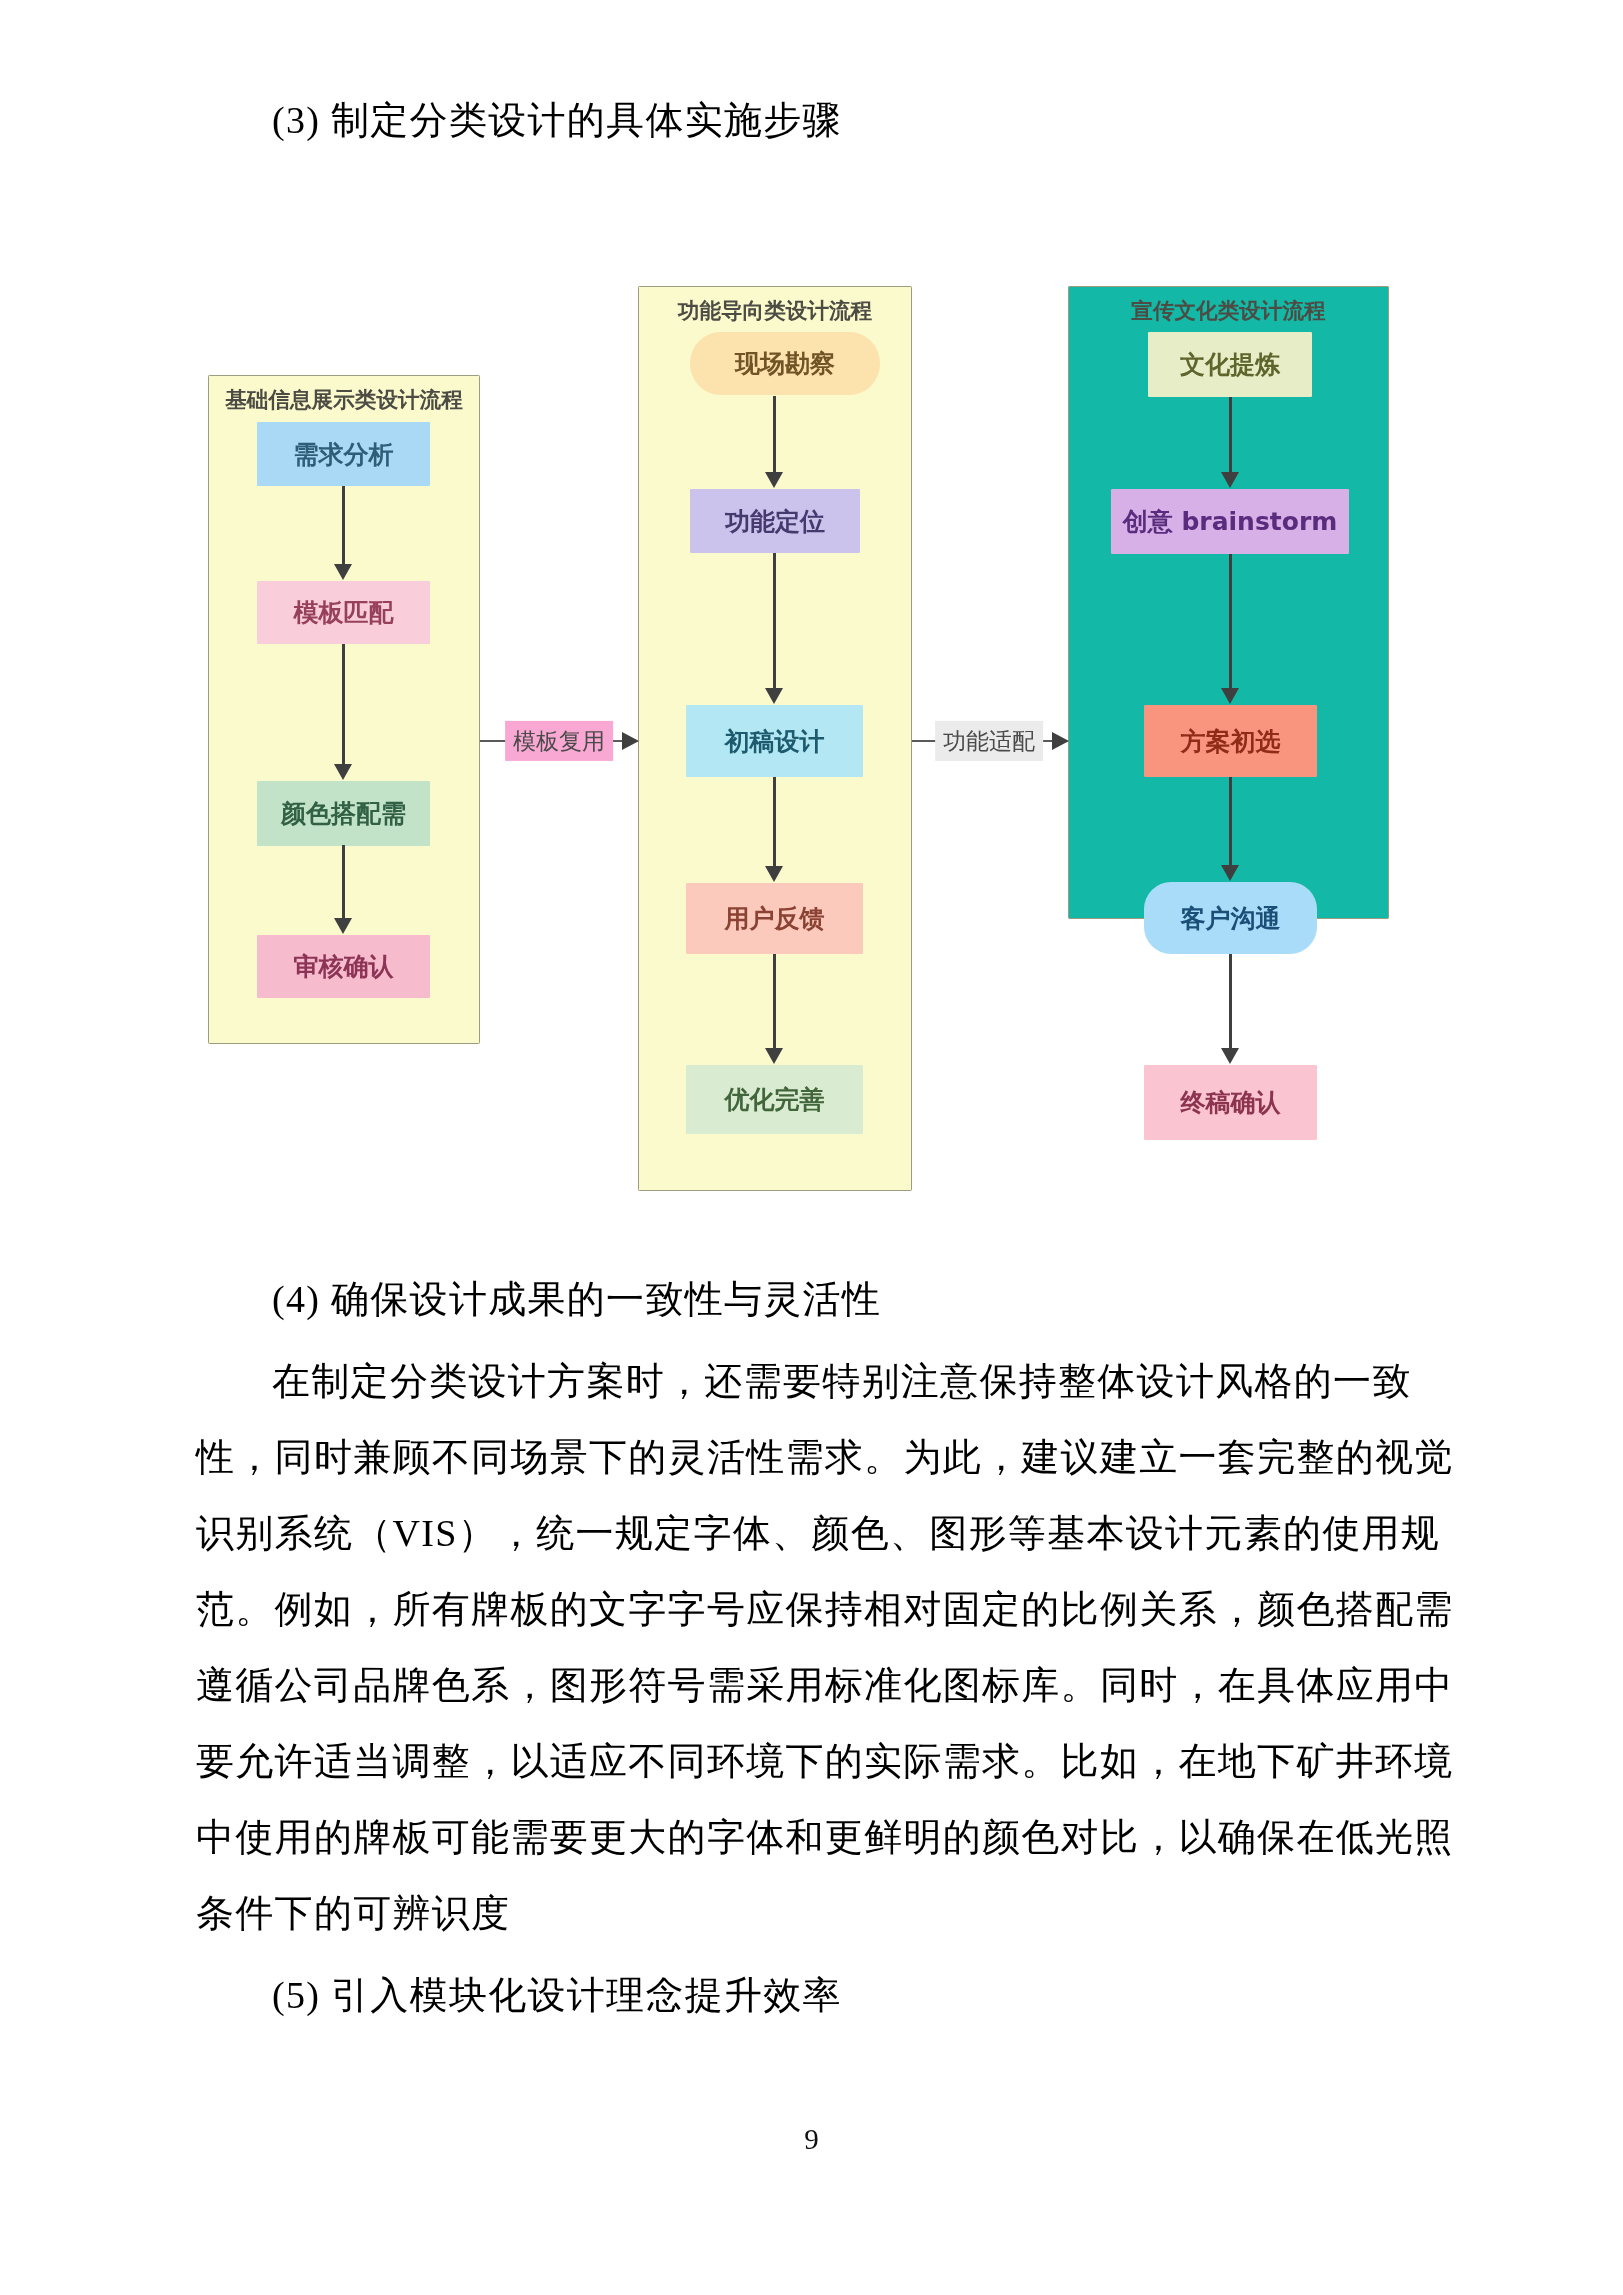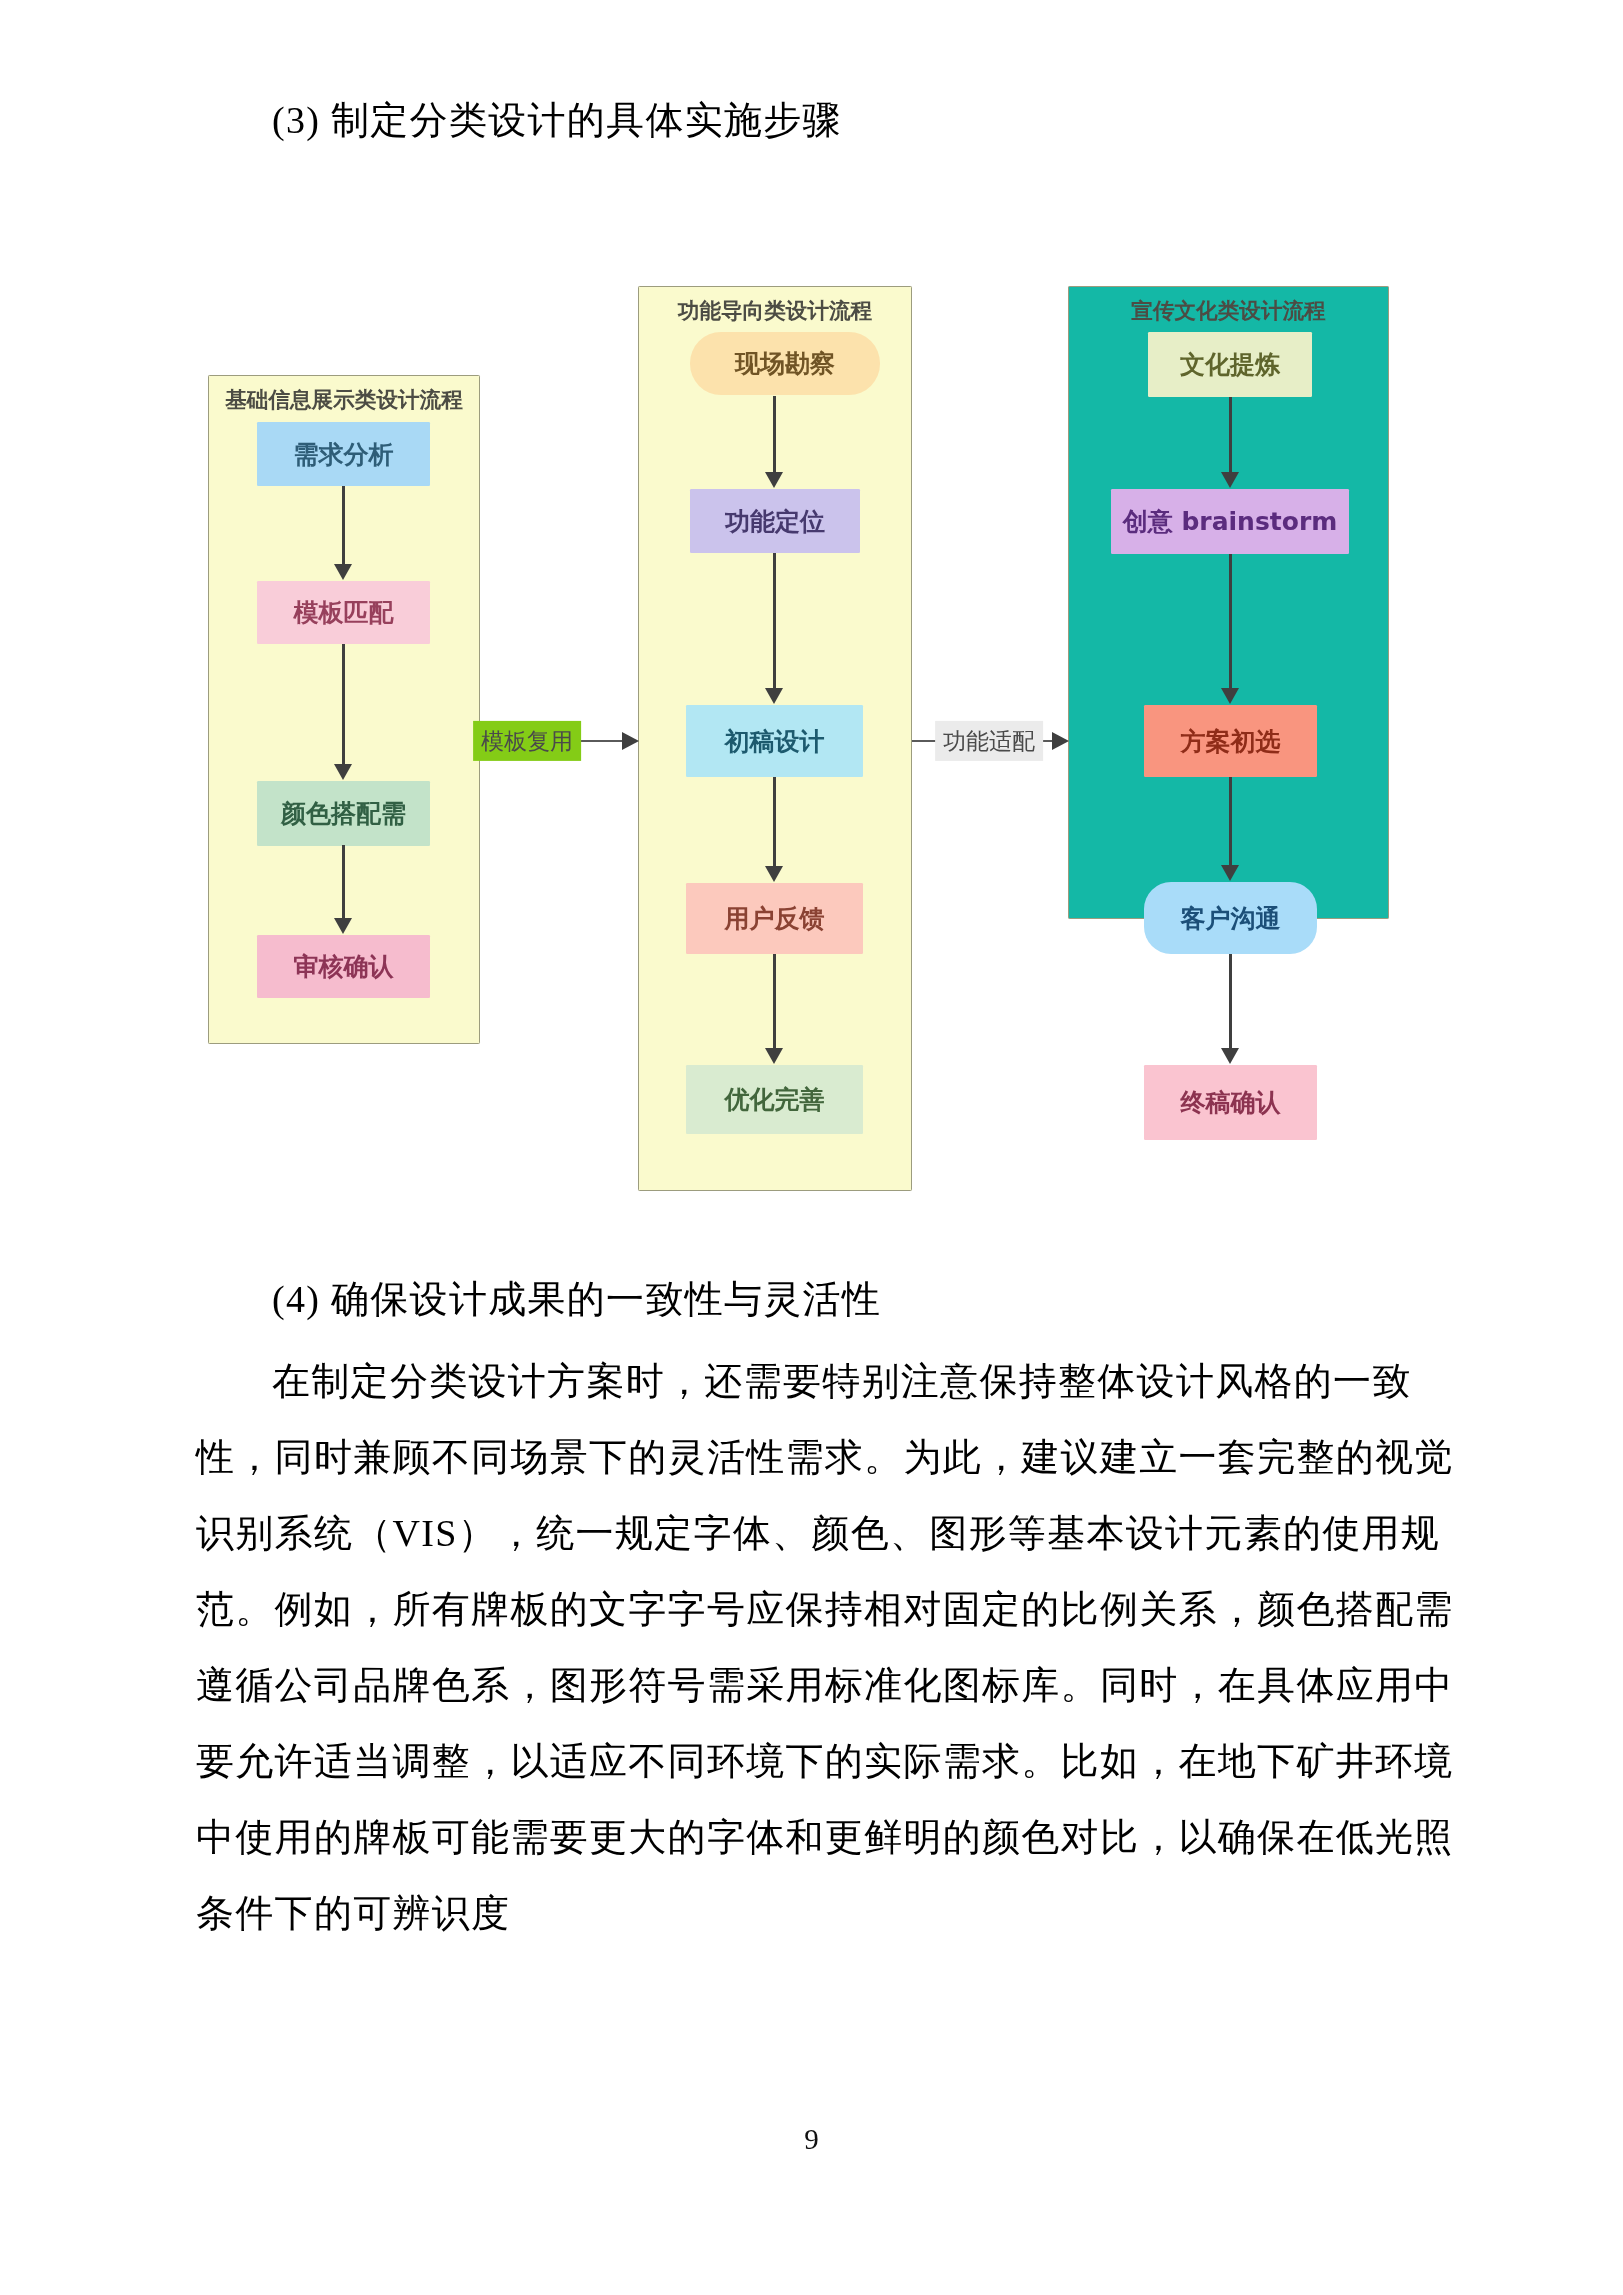--- a/index.html
+++ b/index.html
@@ -123,36 +123,37 @@
     <div class="node" style="left: 1144px; top: 705px; width: 173px; height: 72px; background-color: rgb(249, 149, 127); color: rgb(143, 44, 24);">方案初选</div>
     <div class="node" style="left: 1144px; top: 882px; width: 173px; height: 72px; background-color: rgb(169, 220, 249); color: rgb(28, 79, 120); border-radius: 27px;">客户沟通</div>
     <div class="node" style="left: 1144px; top: 1065px; width: 173px; height: 75px; background-color: rgb(250, 196, 208); color: rgb(140, 51, 80);">终稿确认</div>
 
     <div class="varrow" style="left:1229px;top:397px;height:75px;"></div>
     <div class="varrow" style="left:1229px;top:554px;height:134px;"></div>
     <div class="varrow" style="left:1229px;top:777px;height:88px;"></div>
     <div class="varrow" style="left:1229px;top:954px;height:94px;"></div>
 
     <div class="harrow" style="left:480px;top:740px;width:143px;"></div>
-    <div class="conn-label" style="left: 527px; top: 741px; background-color: #84cc16;">模板复用</div>
+    <div class="conn-label" style="left: 559px; top: 741px; background-color: #f9a8d4;">模板复用</div>
 
     <div class="harrow" style="left:912px;top:740px;width:141px;"></div>
     <div class="conn-label" style="left: 989px; top: 741px; background-color: rgb(235, 235, 235);">功能适配</div>
   </div>
 
   <div class="heading" style="top:1276px;">(4) 确保设计成果的一致性与灵活性</div>
 
   <div>
     <div class="pline indent" style="top:1358px;">在制定分类设计方案时，还需要特别注意保持整体设计风格的一致</div>
     <div class="pline" style="top:1434px;">性，同时兼顾不同场景下的灵活性需求。为此，建议建立一套完整的视觉</div>
     <div class="pline" style="top:1510px;">识别系统（VIS），统一规定字体、颜色、图形等基本设计元素的使用规</div>
     <div class="pline" style="top:1586px;">范。例如，所有牌板的文字字号应保持相对固定的比例关系，颜色搭配需</div>
     <div class="pline" style="top:1662px;">遵循公司品牌色系，图形符号需采用标准化图标库。同时，在具体应用中</div>
     <div class="pline" style="top:1738px;">要允许适当调整，以适应不同环境下的实际需求。比如，在地下矿井环境</div>
     <div class="pline" style="top:1814px;">中使用的牌板可能需要更大的字体和更鲜明的颜色对比，以确保在低光照</div>
     <div class="pline" style="top:1890px;">条件下的可辨识度</div>
   </div>
 
+  <div class="heading" style="top:1972px;">(5) 引入模块化设计理念提升效率</div>
 
   <div class="pageno">9</div>
 
 </div>
 
 
 </body></html>

